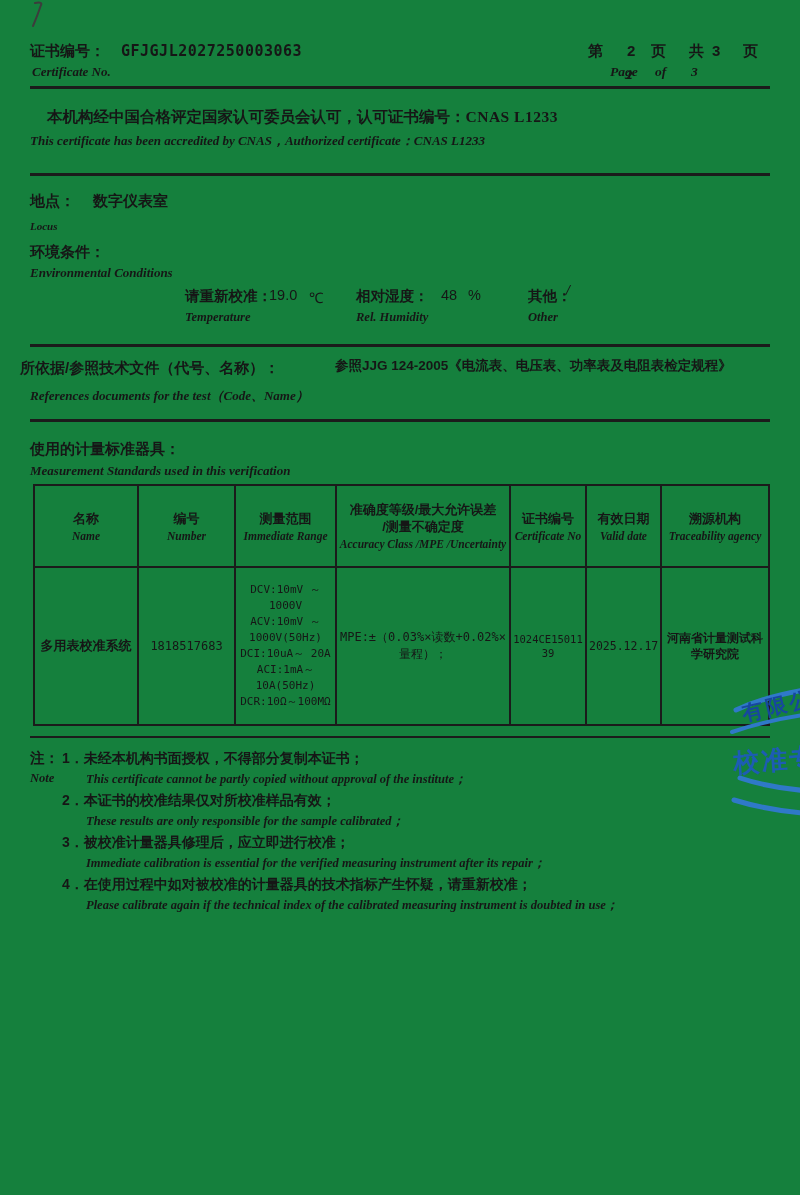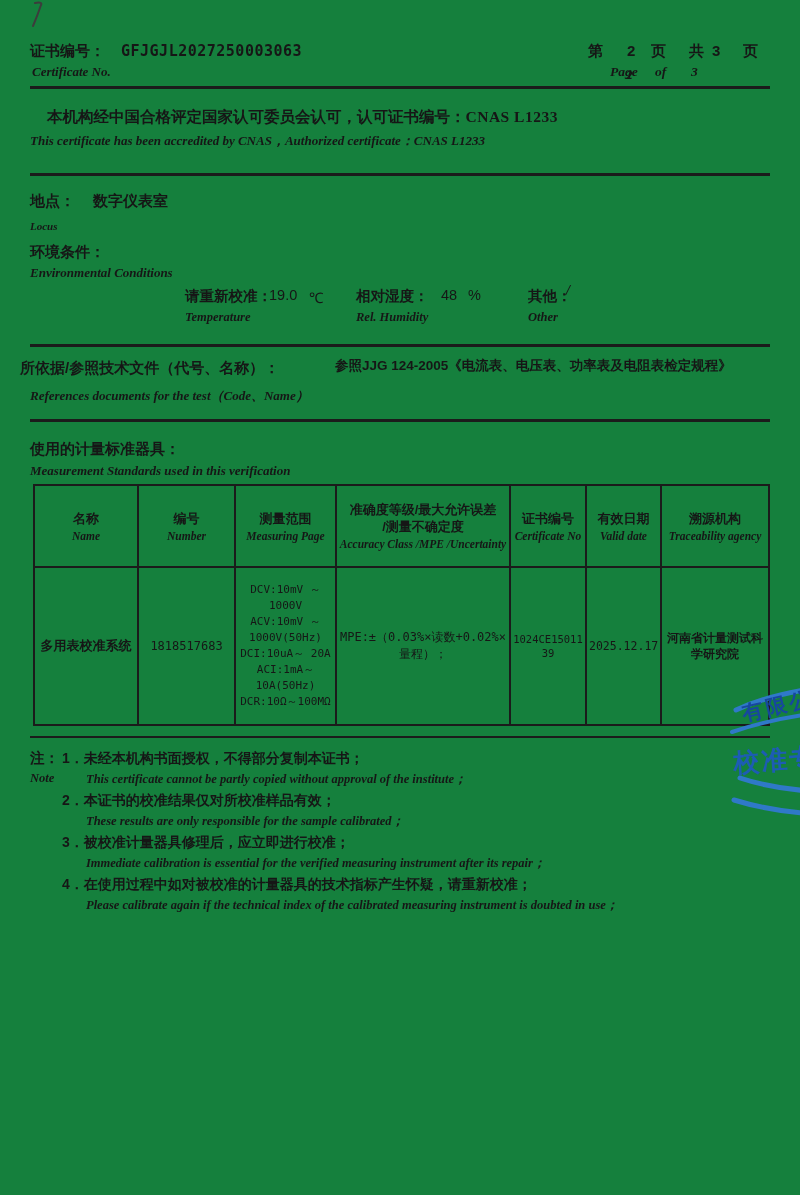--- a/index.html
+++ b/index.html
@@ -154,21 +154,21 @@
       <td>
         <div class="th-zh">名称</div>
         <div class="th-en en">Name</div>
       </td>
       <td>
         <div class="th-zh">编号</div>
         <div class="th-en en">Number</div>
       </td>
       <td>
         <div class="th-zh">测量范围</div>
-        <div class="th-en en">Measuring Page</div>
+        <div class="th-en en">Immediate Range</div>
       </td>
       <td>
         <div class="th-zh">准确度等级/最大允许误差
 /测量不确定度</div>
         <div class="th-en en">Accuracy Class /MPE /Uncertainty</div>
       </td>
       <td>
         <div class="th-zh">证书编号</div>
         <div class="th-en en">Certificate No</div>
       </td>

